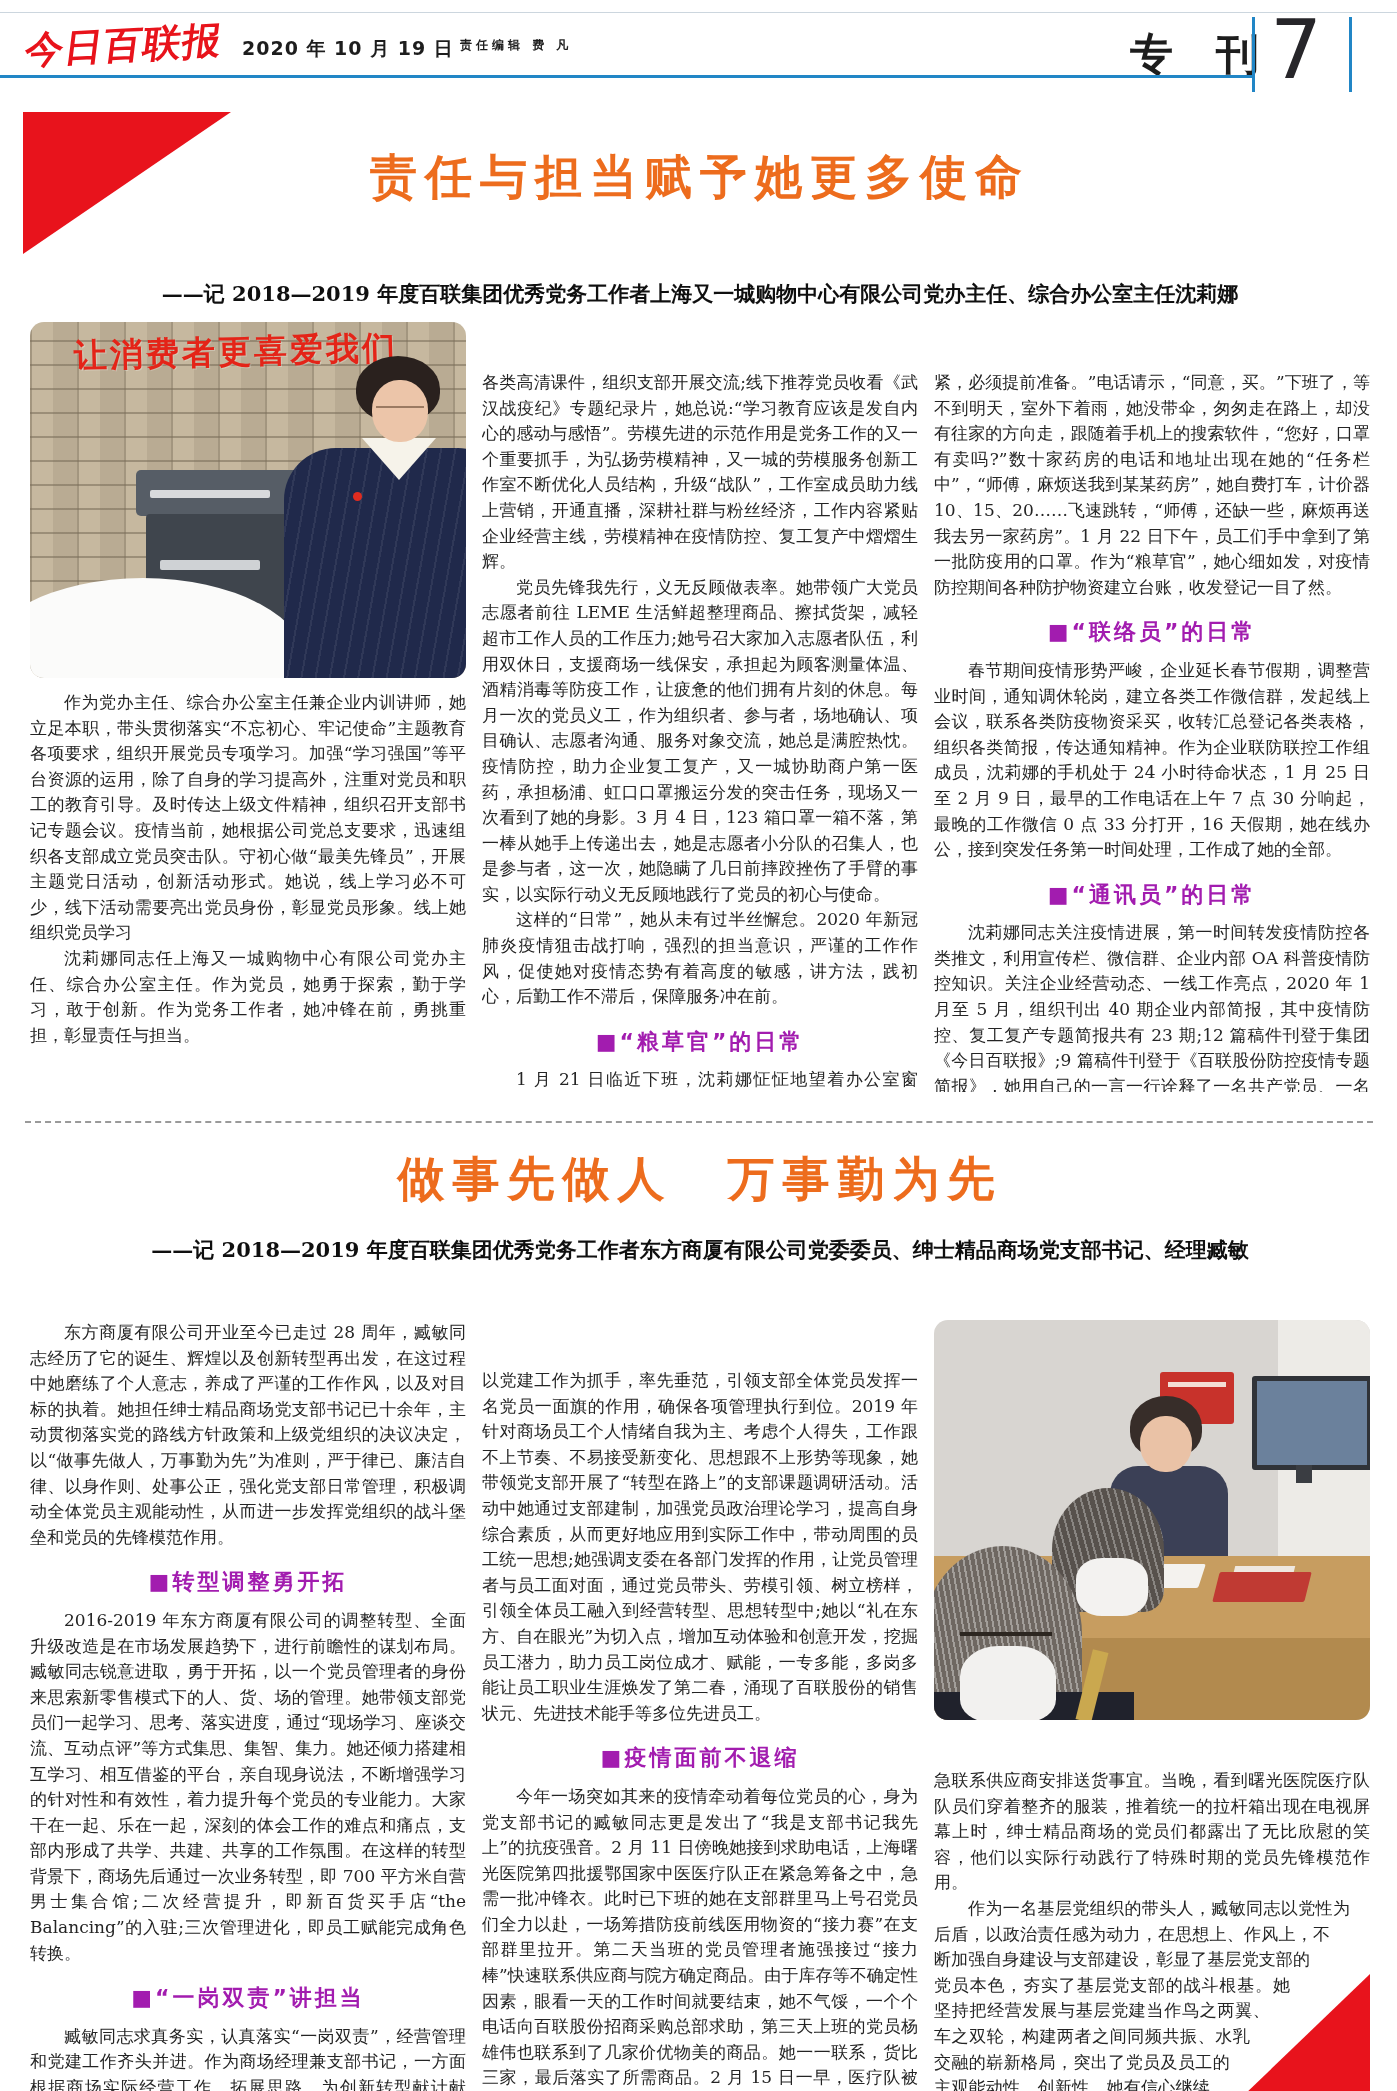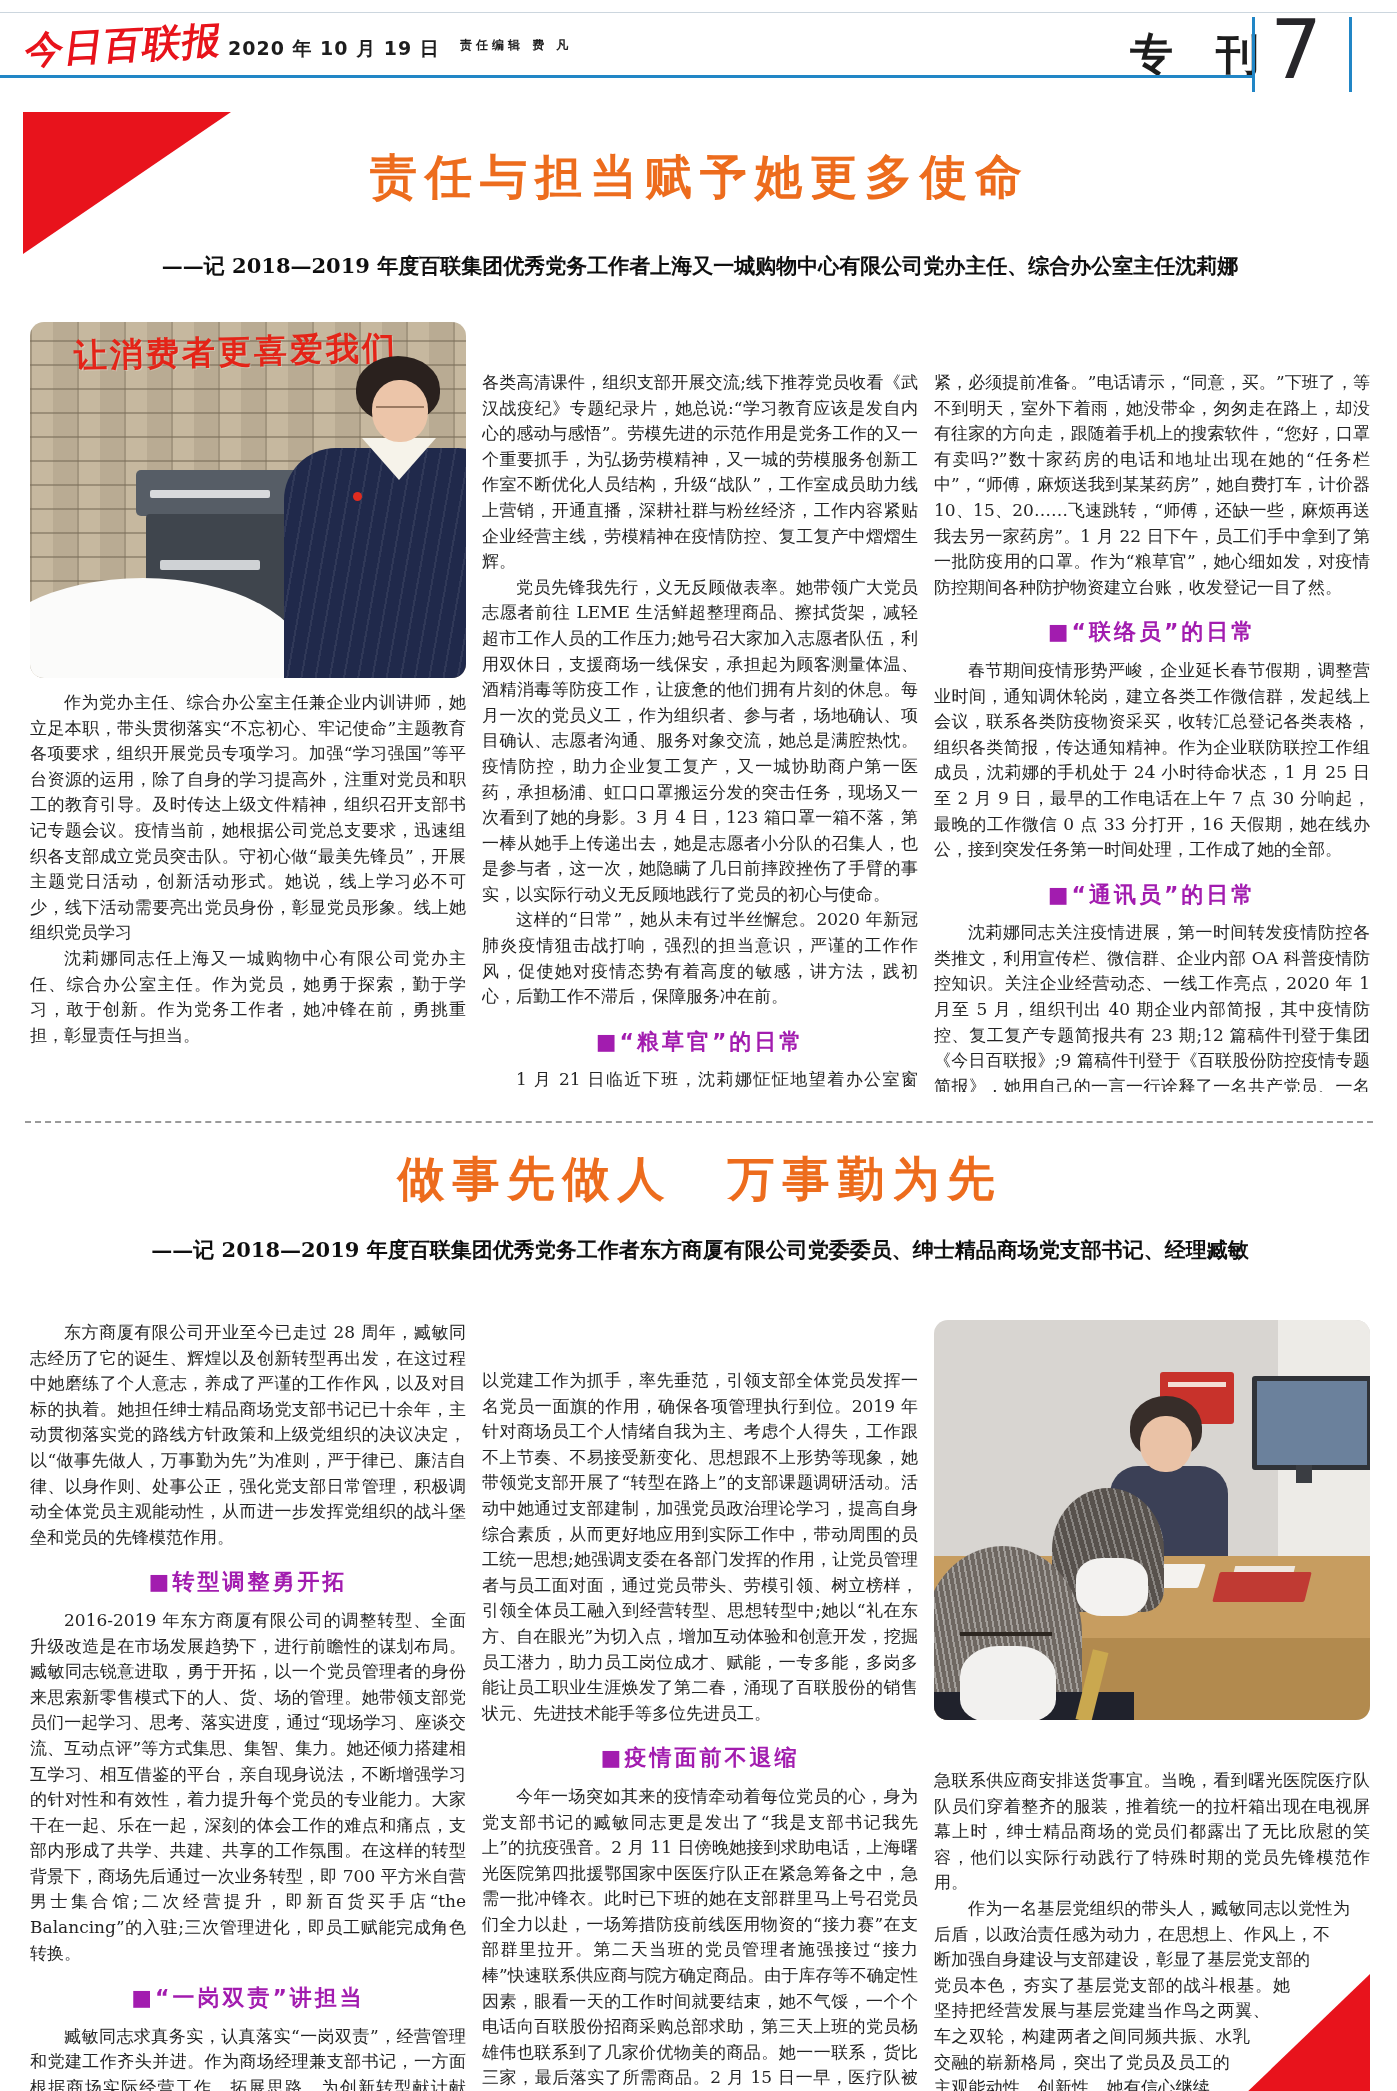--- a/index.html
+++ b/index.html
@@ -3,21 +3,21 @@
 <meta charset="utf-8">
 <style>
   html,body{margin:0;padding:0;background:#e9e9e9;}
   .page{position:relative;width:1397px;height:2091px;background:#ffffff;margin:0 auto;
         font-family:"DejaVu Serif","Liberation Serif",serif;color:#1d1d1d;overflow:hidden;}
 
   
   .hairline{position:absolute;left:0;top:12px;width:1397px;height:1px;background:#ccd6de;}
   .m-logo{position:absolute;left:26px;top:20px;font-size:38px;font-weight:900;color:#e8131b;
           transform:skewX(-10deg) rotate(-3deg);letter-spacing:1px;white-space:nowrap;}
-  .m-date{position:absolute;left:228px;top:36px;font-size:19px;font-weight:bold;letter-spacing:1px;
+  .m-date{position:absolute;left:242px;top:36px;font-size:19px;font-weight:bold;letter-spacing:1px;
           font-family:"DejaVu Sans","Liberation Sans",sans-serif;}
   .m-editor{position:absolute;left:460px;top:37px;font-size:12px;font-weight:bold;letter-spacing:4px;
           font-family:"DejaVu Sans","Liberation Sans",sans-serif;}
   .m-edition{position:absolute;left:1130px;top:26px;font-size:43px;font-weight:600;letter-spacing:14px;white-space:nowrap;}
   .m-pageno{position:absolute;left:1270px;top:2px;font-size:82px;font-weight:400;color:#27262a;
           font-family:"DejaVu Sans","Liberation Sans",sans-serif;}
   .blue-h{position:absolute;left:0;top:75px;width:1254px;height:3px;background:#2186c6;}
   .blue-v1{position:absolute;left:1252px;top:17px;width:3px;height:75px;background:#2186c6;}
   .blue-v2{position:absolute;left:1349px;top:17px;width:3px;height:75px;background:#2186c6;}
 
@@ -28,21 +28,21 @@
           clip-path:polygon(100% 0,100% 100%,0 100%);
           shape-outside:polygon(100% 0,100% 100%,0 100%);
           margin:78px 0 0 10px;}
 
   
   .a-title{position:absolute;left:30px;width:1340px;text-align:center;color:#ed6c1d;
            font-weight:900;font-size:47px;letter-spacing:8px;white-space:nowrap;}
   #a1-title{top:146px;}
   #a2-title{top:1148px;}
   .a-sub{position:absolute;left:30px;width:1340px;text-align:center;font-weight:bold;font-size:21px;color:#0f0f0f;white-space:nowrap;}
-  #a1-sub{top:252px;}
+  #a1-sub{top:280px;}
   #a2-sub{top:1236px;}
 
   .dashed-sep{position:absolute;left:25px;top:1121px;width:1348px;border-top:2px dashed #9a9a9a;}
 
   
   .cols{position:absolute;left:30px;width:1340px;display:flex;gap:16px;}
   #a1-cols{top:322px;height:770px;}
   #a2-cols{top:1320px;height:819px;}
   .col{width:436px;overflow:hidden;text-align:justify;font-size:17px;line-height:25.6px;color:#242424;}
   .col p{margin:0;text-indent:2em;}

